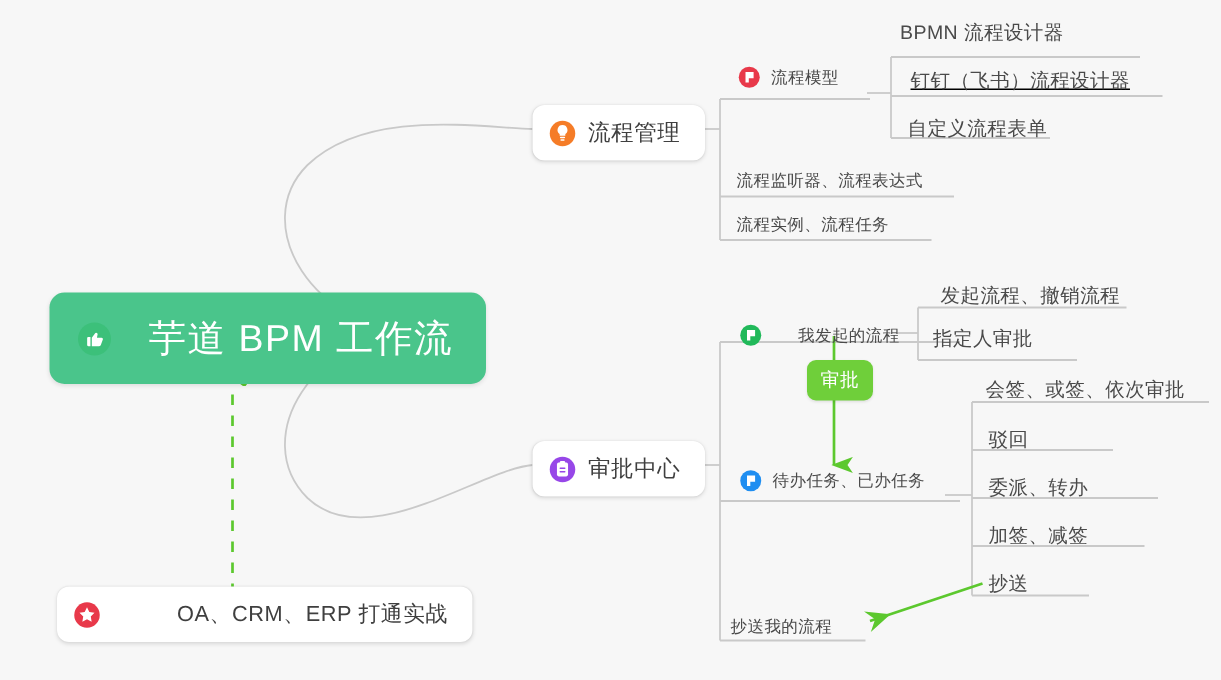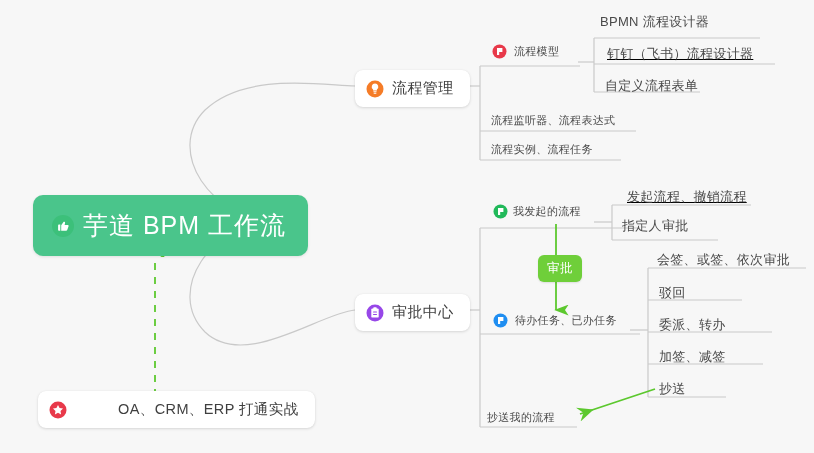--- a/index.html
+++ b/index.html
@@ -24,21 +24,21 @@
     gap:8px;
     text-align:right;
   }
   .card .label{font-size:15px;color:#3f3f3f;letter-spacing:.4px;}
 
   #root-node{
     left:33px;top:195px;
     background:#4ac58b;
     border-radius:10px;
     padding:14px 22px 14px 18px;
-    gap:8px;
+    gap:24px;
     box-shadow:0 1px 3px rgba(0,0,0,.10);
   }
   #root-node .label{color:#ffffff;font-size:25px;letter-spacing:1px;}
 
   .leaf{font-size:11px;color:#4a4a4a;letter-spacing:.3px;}
   .leaf.sub{font-size:13px;}
 
   .tagbox{
     position:absolute;
     background:#6fcf3a;
@@ -172,37 +172,37 @@
         <rect x="7" y="10" width="4" height="1" rx=".5" fill="#9747e8"></rect>
       </svg>
     </span>
     <span class="label">审批中心</span>
   </div>
 
   <div class="node" style="left:491px;top:142px;">
     <span class="leaf">流程实例、流程任务</span>
   </div>
 
-  <div class="node" style="left:493px;top:204px;gap:5px;">
+  <div class="node" style="left:493px;top:216px;gap:24px;">
     <span class="ic sm">
       <svg viewBox="0 0 15 15" width="15" height="15">
         <circle cx="7.5" cy="7.5" r="7" fill="#21b95a"></circle>
         <path d="M5 4h5.4v4.1H7.2V11H5z" fill="#fff"></path>
       </svg>
     </span>
     <span class="leaf">我发起的流程</span>
   </div>
-  <div class="node" style="left:627px;top:188px;text-decoration:underline;">
+  <div class="node" style="left:627px;top:188px;">
     <span class="leaf sub">发起流程、撤销流程</span>
   </div>
   <div class="node" style="left:622px;top:217px;">
     <span class="leaf sub">指定人审批</span>
   </div>
 
-  <div class="tagbox" style="left:538px;top:255px;">
+  <div class="tagbox" style="left:538px;top:240px;">
     <span>审批</span>
   </div>
 
   <div class="node" style="left:493px;top:313px;gap:7px;">
     <span class="ic sm">
       <svg viewBox="0 0 15 15" width="15" height="15">
         <circle cx="7.5" cy="7.5" r="7" fill="#1f8ef1"></circle>
         <path d="M5 4h5.4v4.1H7.2V11H5z" fill="#fff"></path>
       </svg>
     </span>

